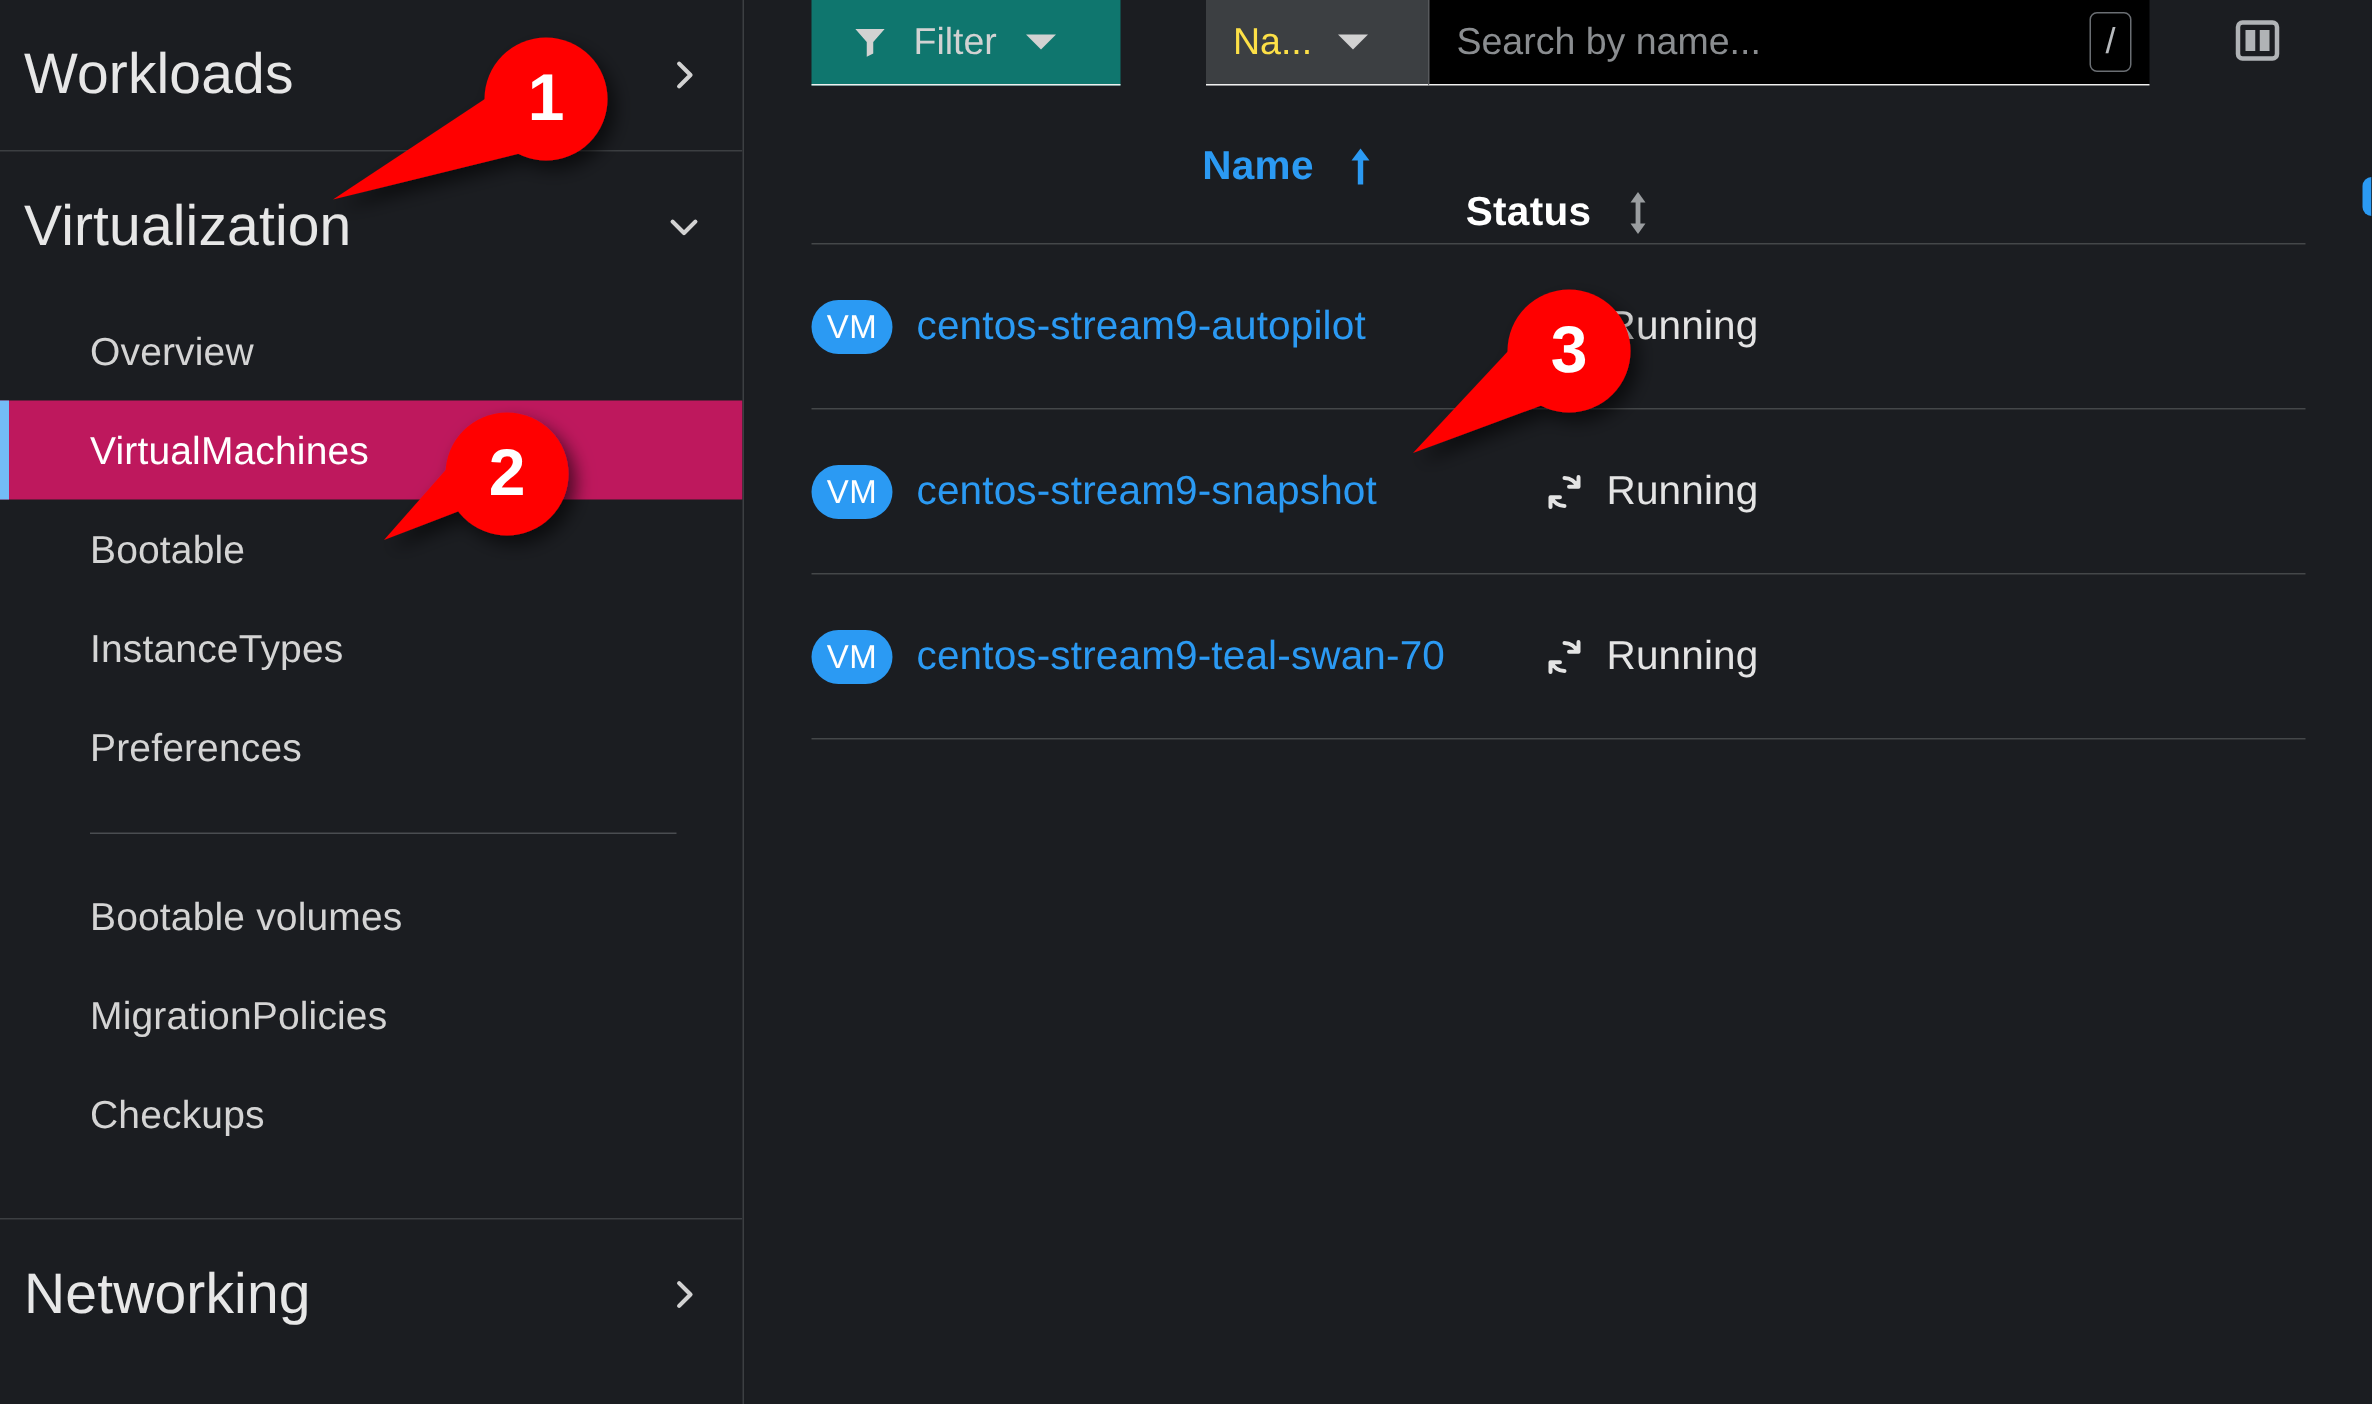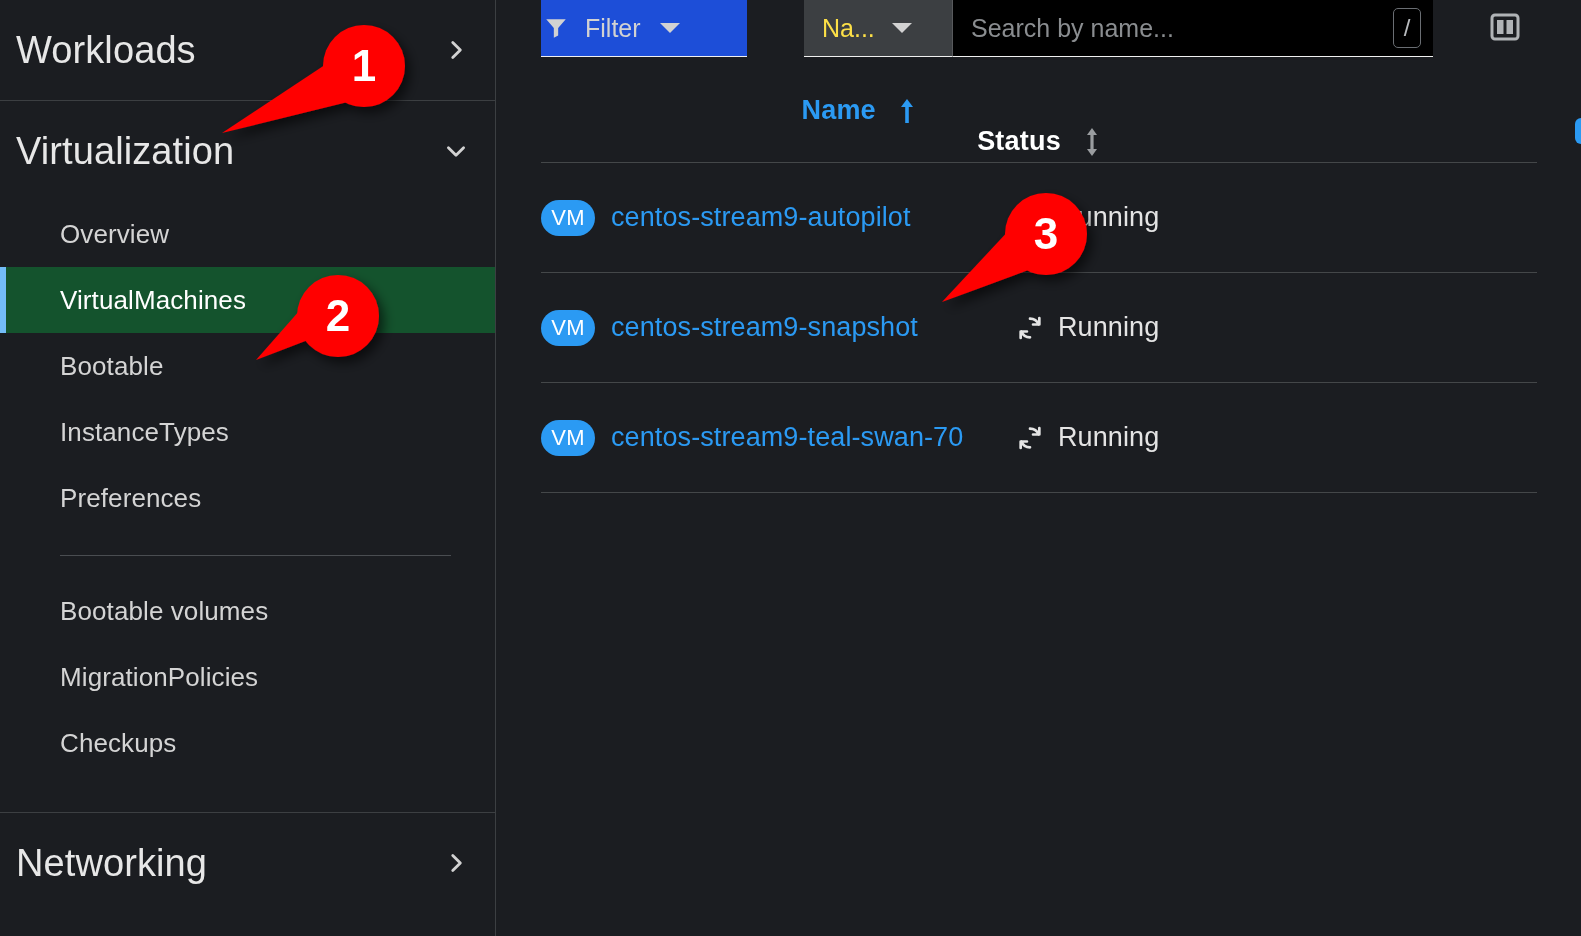--- a/index.html
+++ b/index.html
@@ -70,21 +70,21 @@
     align-items: center;
     padding-left: 60px;
     font-size: 26px;
     font-weight: 400;
     color: #d4d4d4;
     letter-spacing: 0.1px;
     cursor: pointer;
     white-space: nowrap;
   }
   .nav-item.active {
-    background: #14532d;
+    background: #be185d;
     color: #ffffff;
   }
   .nav-item.active::before {
     content: "";
     position: absolute;
     left: 0; top: 0;
     width: 6px; height: 100%;
     background: #73bcf7;
   }
 
@@ -111,26 +111,26 @@
     left: 0; top: 0;
     width: 100%;
     height: 60px;
   }
 
   .filter-btn {
     position: absolute;
     left: 44px; top: 0;
     width: 206px;
     height: 57px;
-    background: #1d4ed8;
+    background: #0f766e;
     border: none;
     border-bottom: 1px solid #f0f0f0;
     display: flex;
     align-items: center;
-    padding-left: 2px;
+    padding-left: 26px;
     cursor: pointer;
   }
   .filter-btn .funnel { margin-right: 16px; display:flex; }
   .filter-btn .lbl {
     font-size: 25px;
     color: #d2d2d2;
     font-family: "Liberation Sans", sans-serif;
   }
   .filter-btn .dd-caret { margin-left: 18px; display:flex; align-items:center; }
 
@@ -215,20 +215,21 @@
   .th.name { width: 475px; color: #2b9af3; cursor: pointer; }
   .th.status { color: #ffffff; cursor: pointer; }
   .th .sort-ico { margin-left: 22px; display: flex; align-items: center; }
 
   .trow {
     height: 110px;
     display: flex;
     align-items: center;
     border-bottom: 1px solid #444749;
     margin: 0 44px;
+    gap: 13px;
   }
   .cell-name { width: 475px; display: flex; align-items: center; }
   .vm-badge {
     width: 54px; height: 36px;
     background: #2b9af3;
     border-radius: 18px;
     color: #ffffff;
     font-size: 22px;
     font-weight: 400;
     display: flex; align-items: center; justify-content: center;

